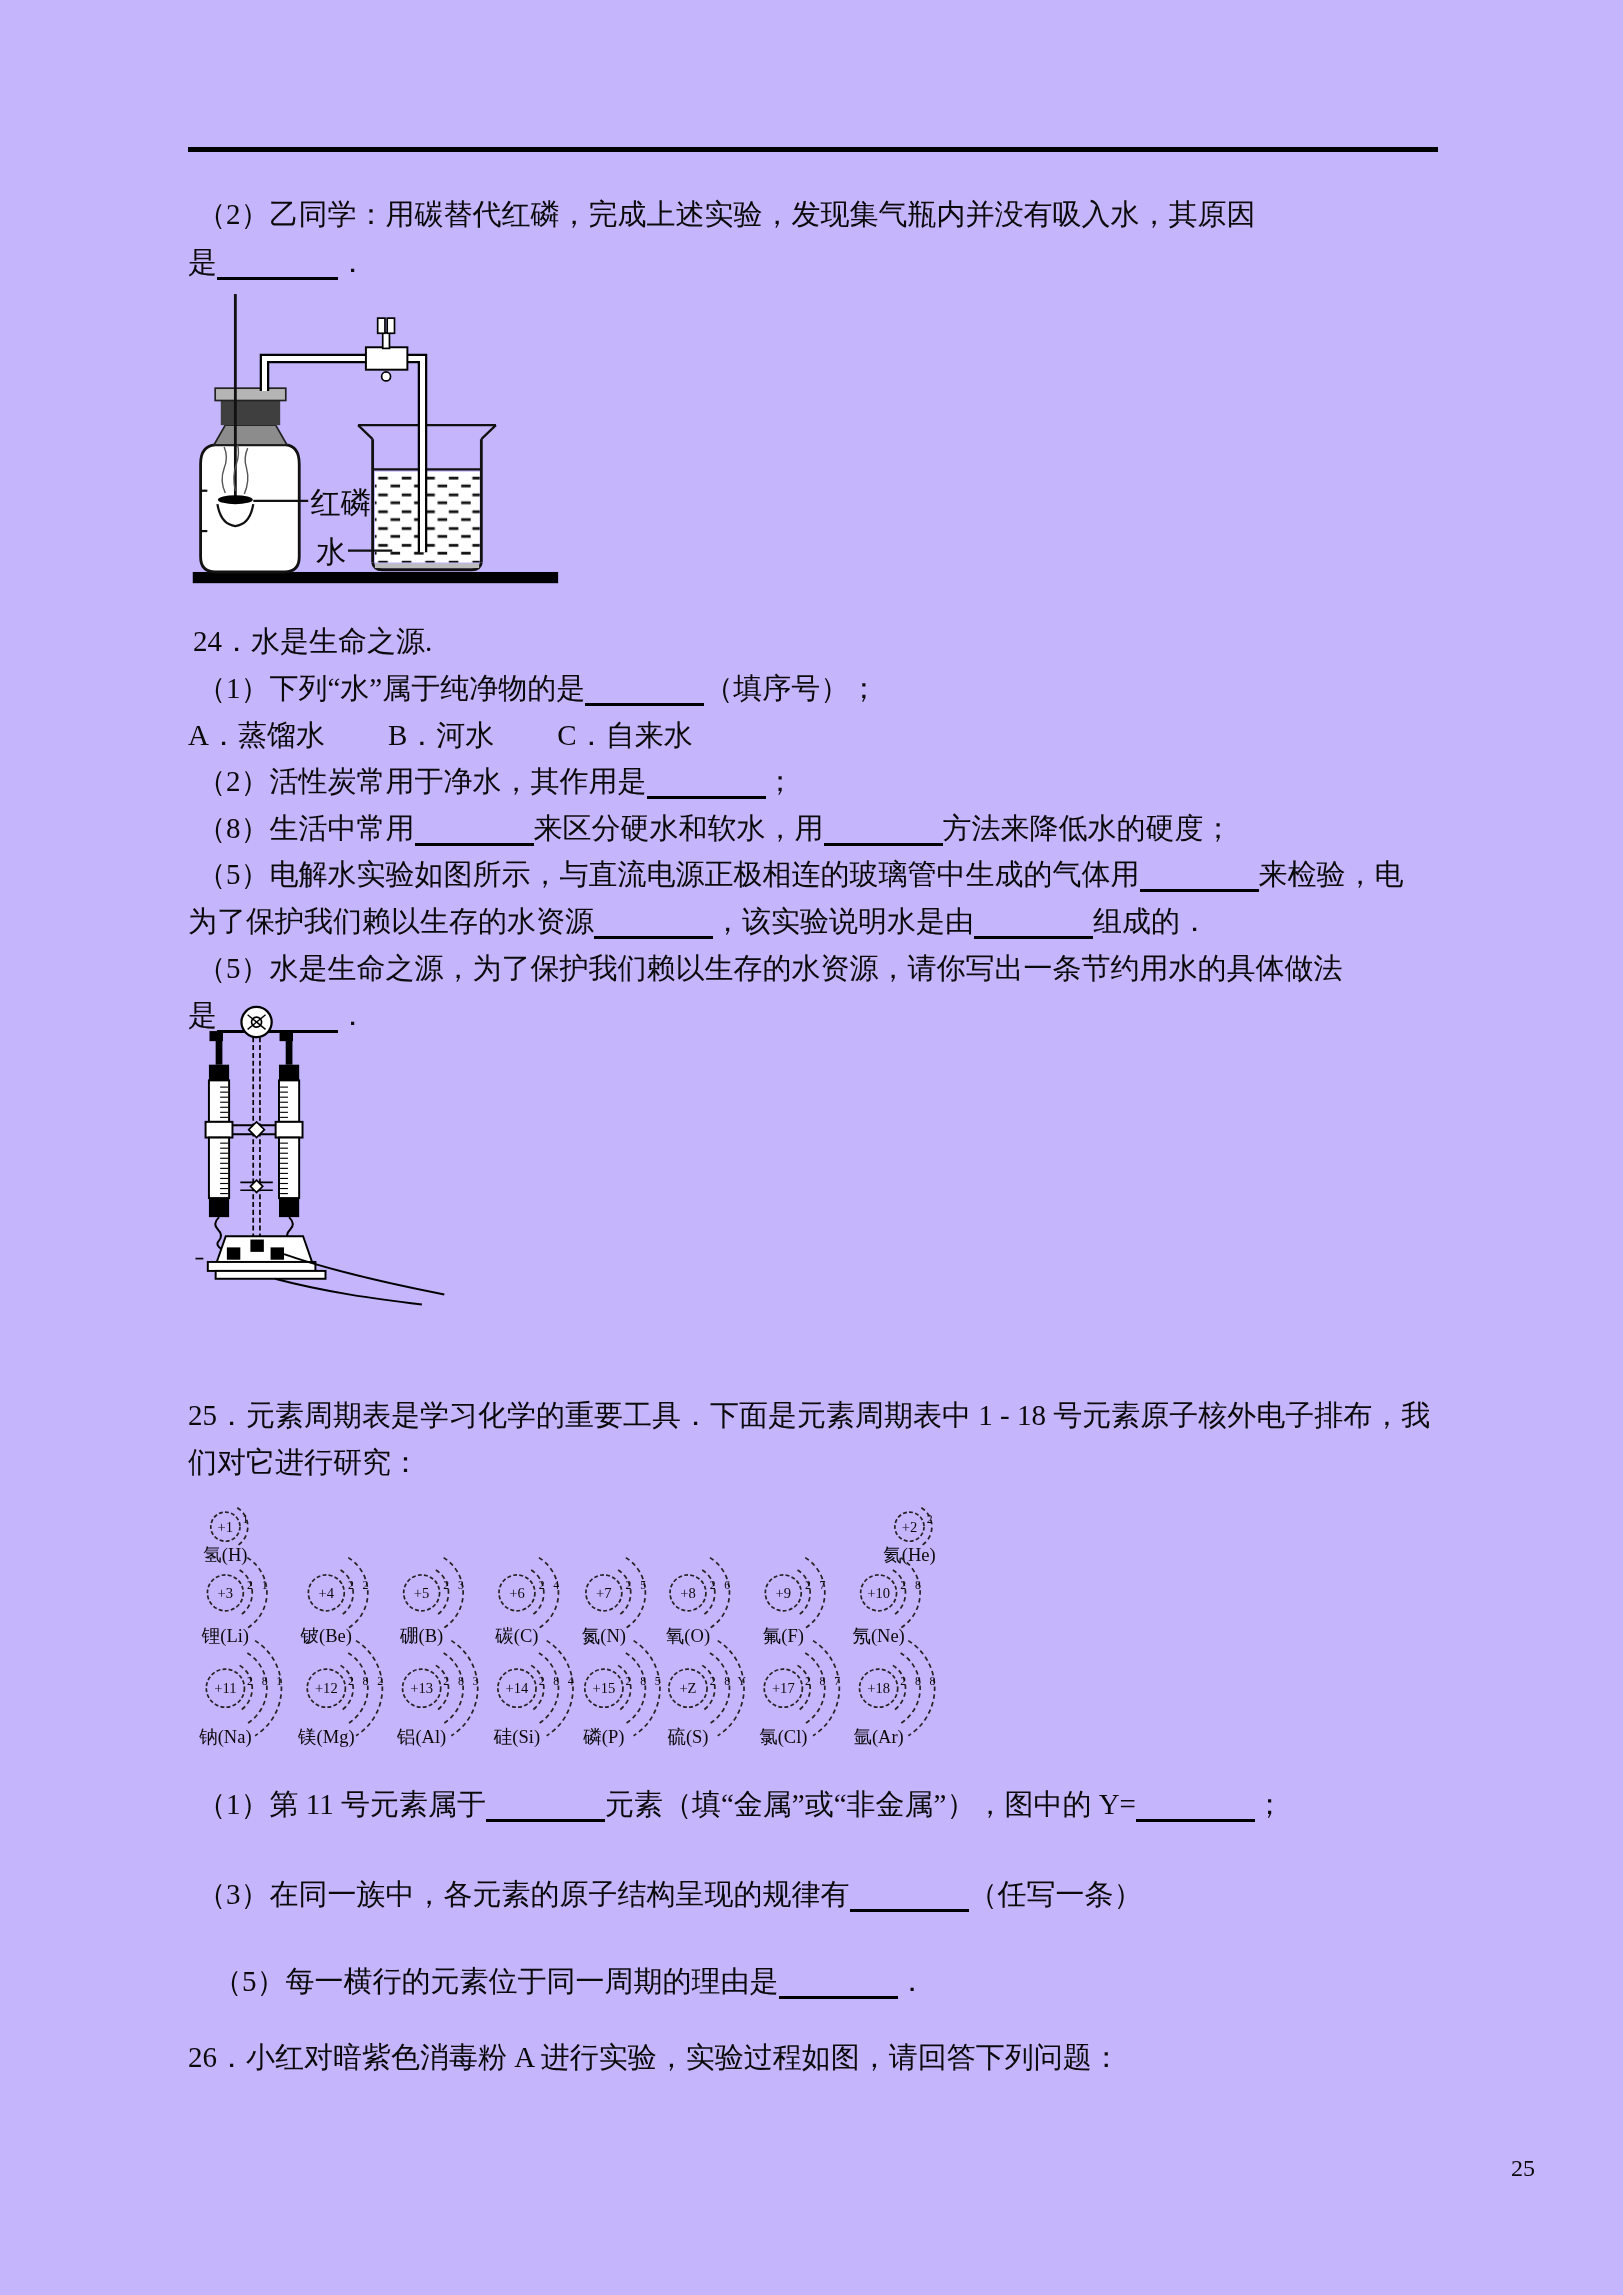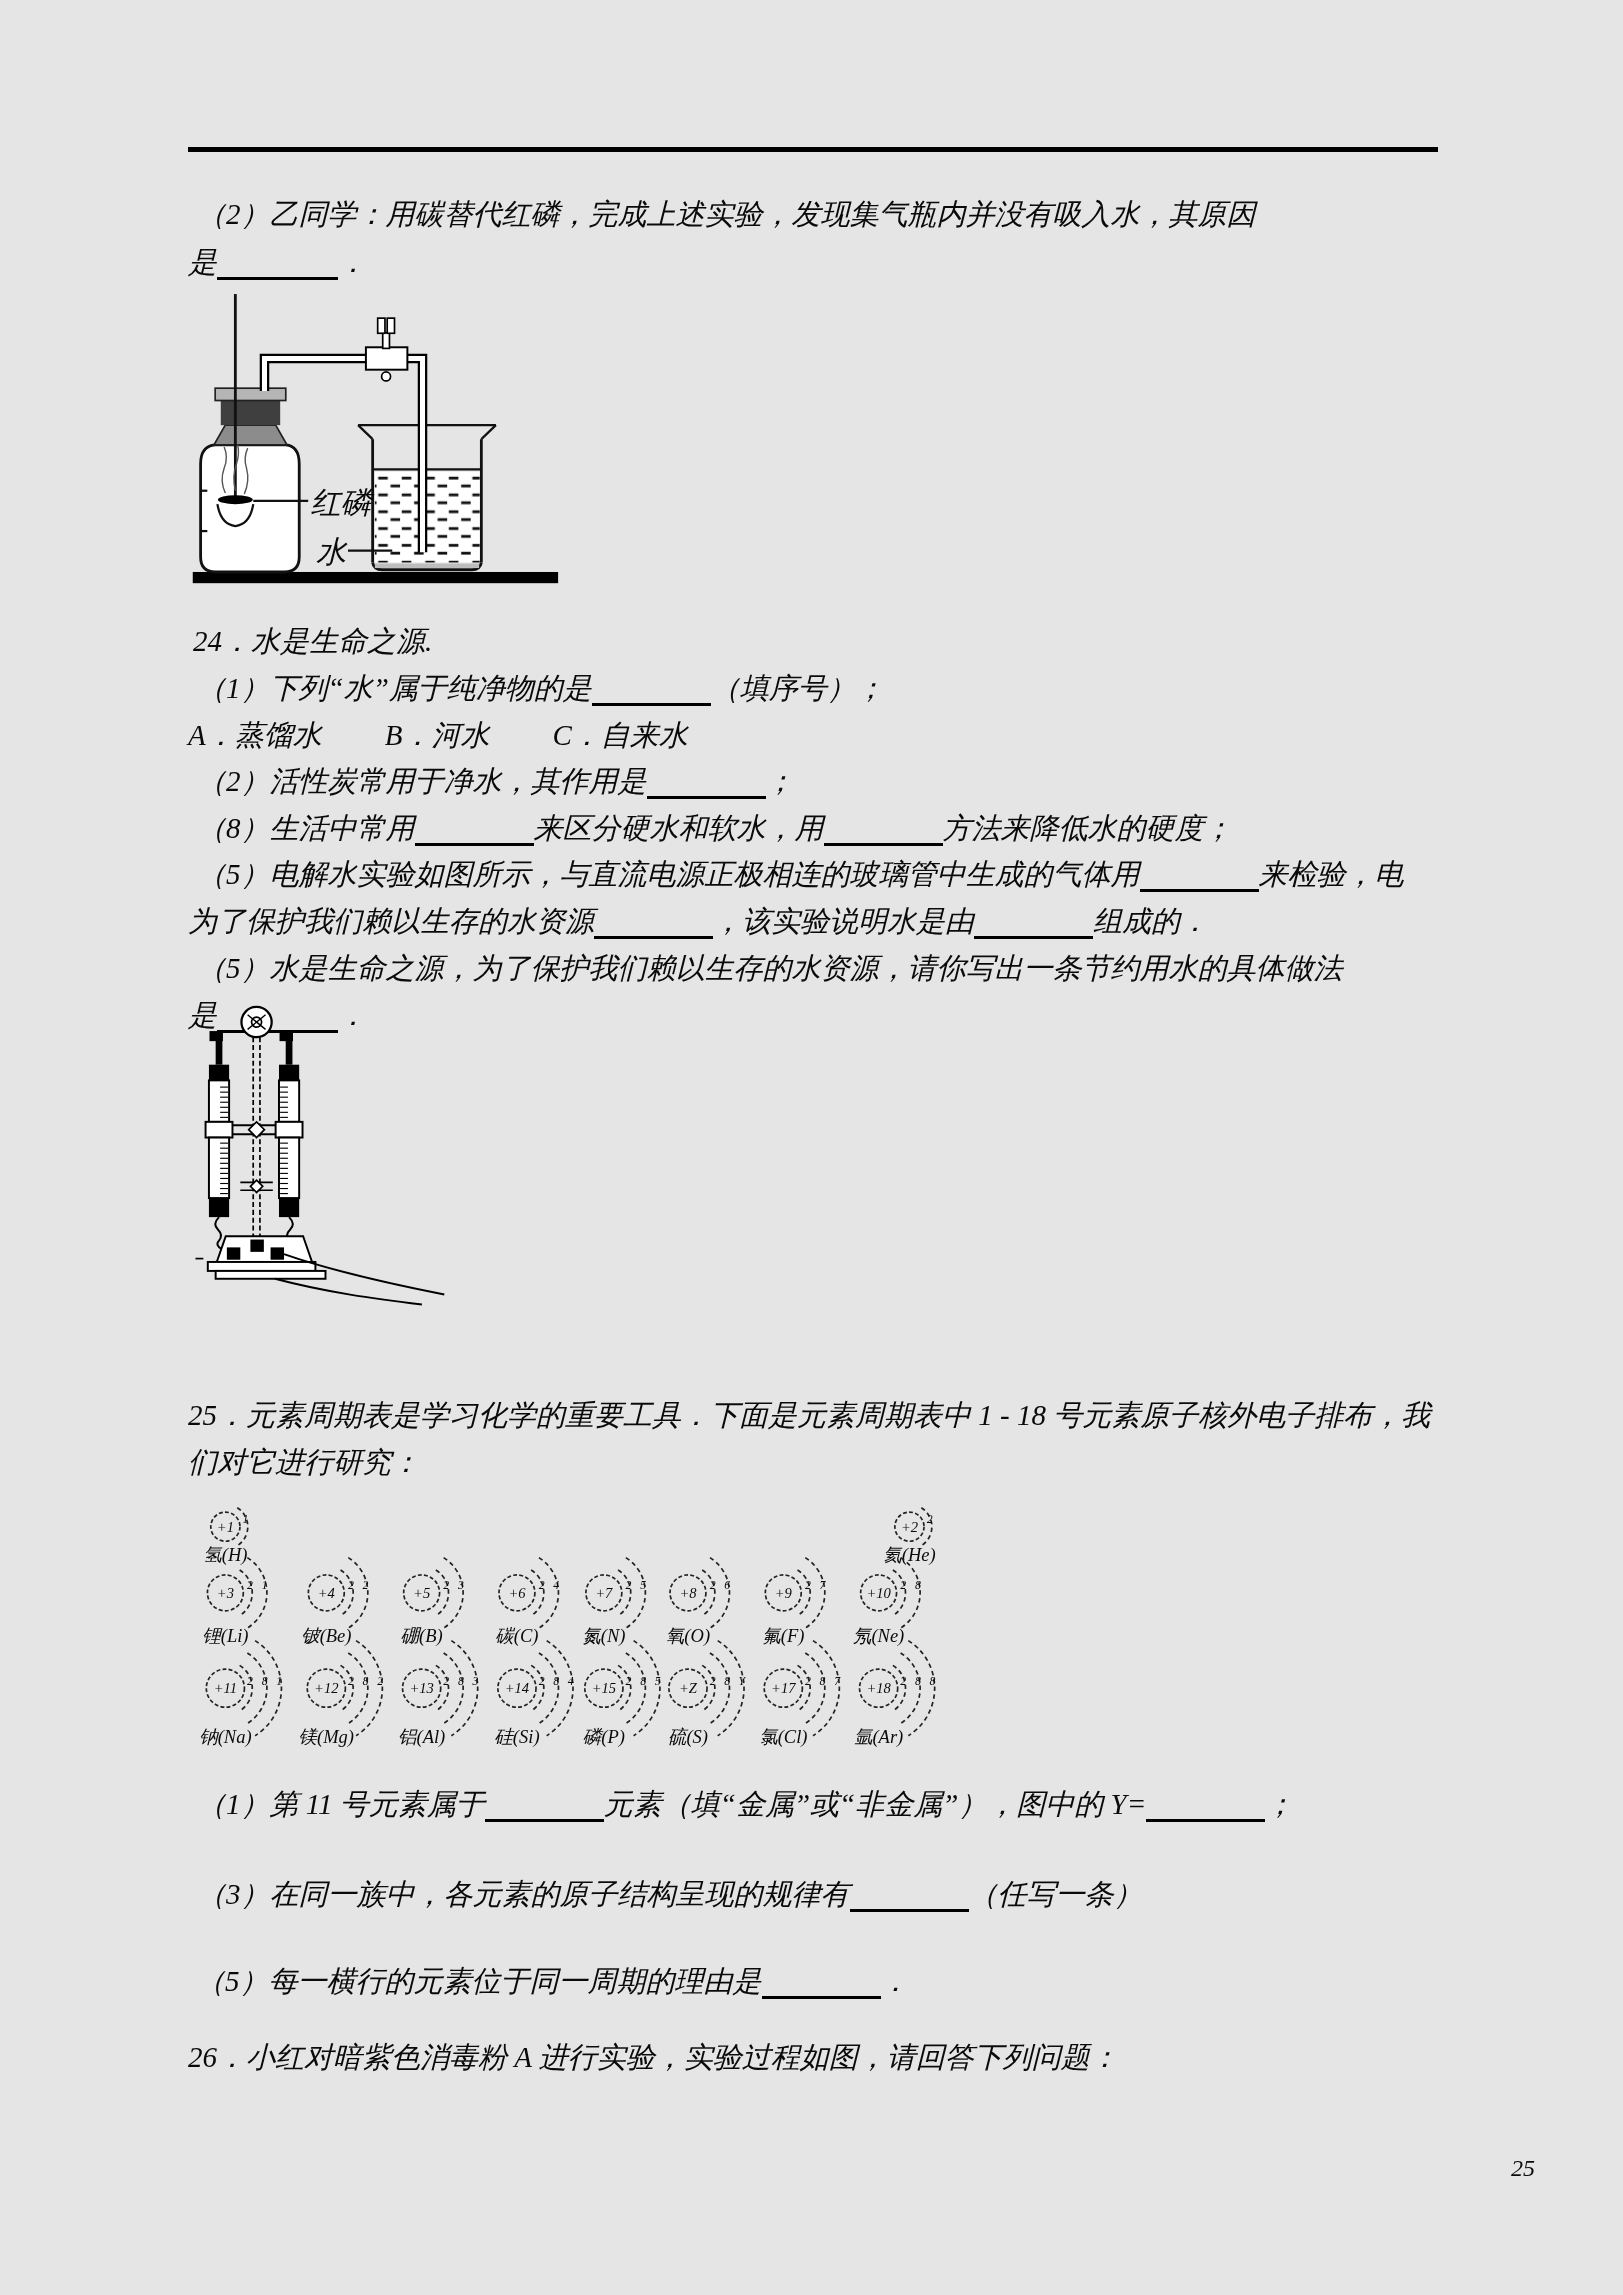--- a/index.html
+++ b/index.html
@@ -1,24 +1,23 @@
 <!DOCTYPE html>
 <html style="font-size:9px"><head>
 <meta charset="utf-8">
 <title>exam-page</title>
 <style>
   html,body{margin:0;padding:0;background:#ffffff;}
   .page{
     position:relative;
     width:1623px;height:2295px;
-    background:#e5e5e5;
+    background:#c4b5fd;
     font-family:"Liberation Serif","DejaVu Serif",serif;
     color:#0a0a0a;
     overflow:hidden;
-    font-style:italic;
   }
   .top-rule{
     position:absolute;left:188px;top:147px;width:1250px;height:5px;background:#000;
   }
   #text-layer{position:absolute;left:0;top:0;width:100%;height:100%;}
   .line{
     position:absolute;
     font-size:29px;line-height:35px;white-space:nowrap;
     color:#0a0a0a;
   }
@@ -50,21 +49,21 @@
       <div class="line" style="top: 764px; left: 197px;"><span>（2）活性炭常用于净水，其作用是</span><span class="blank" style="width: 119px;"></span><span>；</span></div>
       <div class="line" style="top: 811px; left: 197px;"><span>（8）生活中常用</span><span class="blank" style="width: 119px;"></span><span>来区分硬水和软水，用</span><span class="blank" style="width: 119px;"></span><span>方法来降低水的硬度；</span></div>
       <div class="line" style="top: 857px; left: 197px;"><span>（5）电解水实验如图所示，与直流电源正极相连的玻璃管中生成的气体用</span><span class="blank" style="width: 119px;"></span><span>来检验，电</span></div>
       <div class="line" style="top: 904px; left: 188px;"><span>为了保护我们赖以生存的水资源</span><span class="blank" style="width: 119px;"></span><span>，该实验说明水是由</span><span class="blank" style="width: 119px;"></span><span>组成的．</span></div>
       <div class="line" style="top: 951px; left: 197px;"><span>（5）水是生命之源，为了保护我们赖以生存的水资源，请你写出一条节约用水的具体做法</span></div>
       <div class="line" style="top: 998px; left: 188px;"><span>是</span><span class="blank" style="width: 121px;"></span><span>．</span></div>
       <div class="line" style="top: 1398px; left: 188px;"><span>25．元素周期表是学习化学的重要工具．下面是元素周期表中 1 - 18 号元素原子核外电子排布，我</span></div>
       <div class="line" style="top: 1445px; left: 188px;"><span>们对它进行研究：</span></div>
       <div class="line" style="top: 1787px; left: 197px;"><span>（1）第 11 号元素属于</span><span class="blank" style="width: 119px;"></span><span>元素（填“金属”或“非金属”），图中的 Y=</span><span class="blank" style="width: 119px;"></span><span>；</span></div>
       <div class="line" style="top: 1877px; left: 197px; text-align: center;"><span>（3）在同一族中，各元素的原子结构呈现的规律有</span><span class="blank" style="width: 119px;"></span><span>（任写一条）</span></div>
-      <div class="line" style="top: 1964px; left: 196px; text-align: center;"><span>（5）每一横行的元素位于同一周期的理由是</span><span class="blank" style="width: 119px;"></span><span>．</span></div>
+      <div class="line" style="top: 1964px; left: 213px; text-align: center;"><span>（5）每一横行的元素位于同一周期的理由是</span><span class="blank" style="width: 119px;"></span><span>．</span></div>
       <div class="line" style="top: 2040px; left: 188px;"><span>26．小红对暗紫色消毒粉 A 进行实验，实验过程如图，请回答下列问题：</span></div>
     </div>
 
   <svg class="fig" style="left:188px;top:289px" width="376" height="311" viewBox="0 0 670 555">
     <defs>
       <pattern id="wdash" patternUnits="userSpaceOnUse" width="42" height="30">
         <rect width="42" height="30" fill="#ffffff"></rect>
         <rect x="3" y="5" width="17" height="5" fill="#111"></rect>
         <rect x="25" y="19" width="17" height="5" fill="#111"></rect>
       </pattern>

